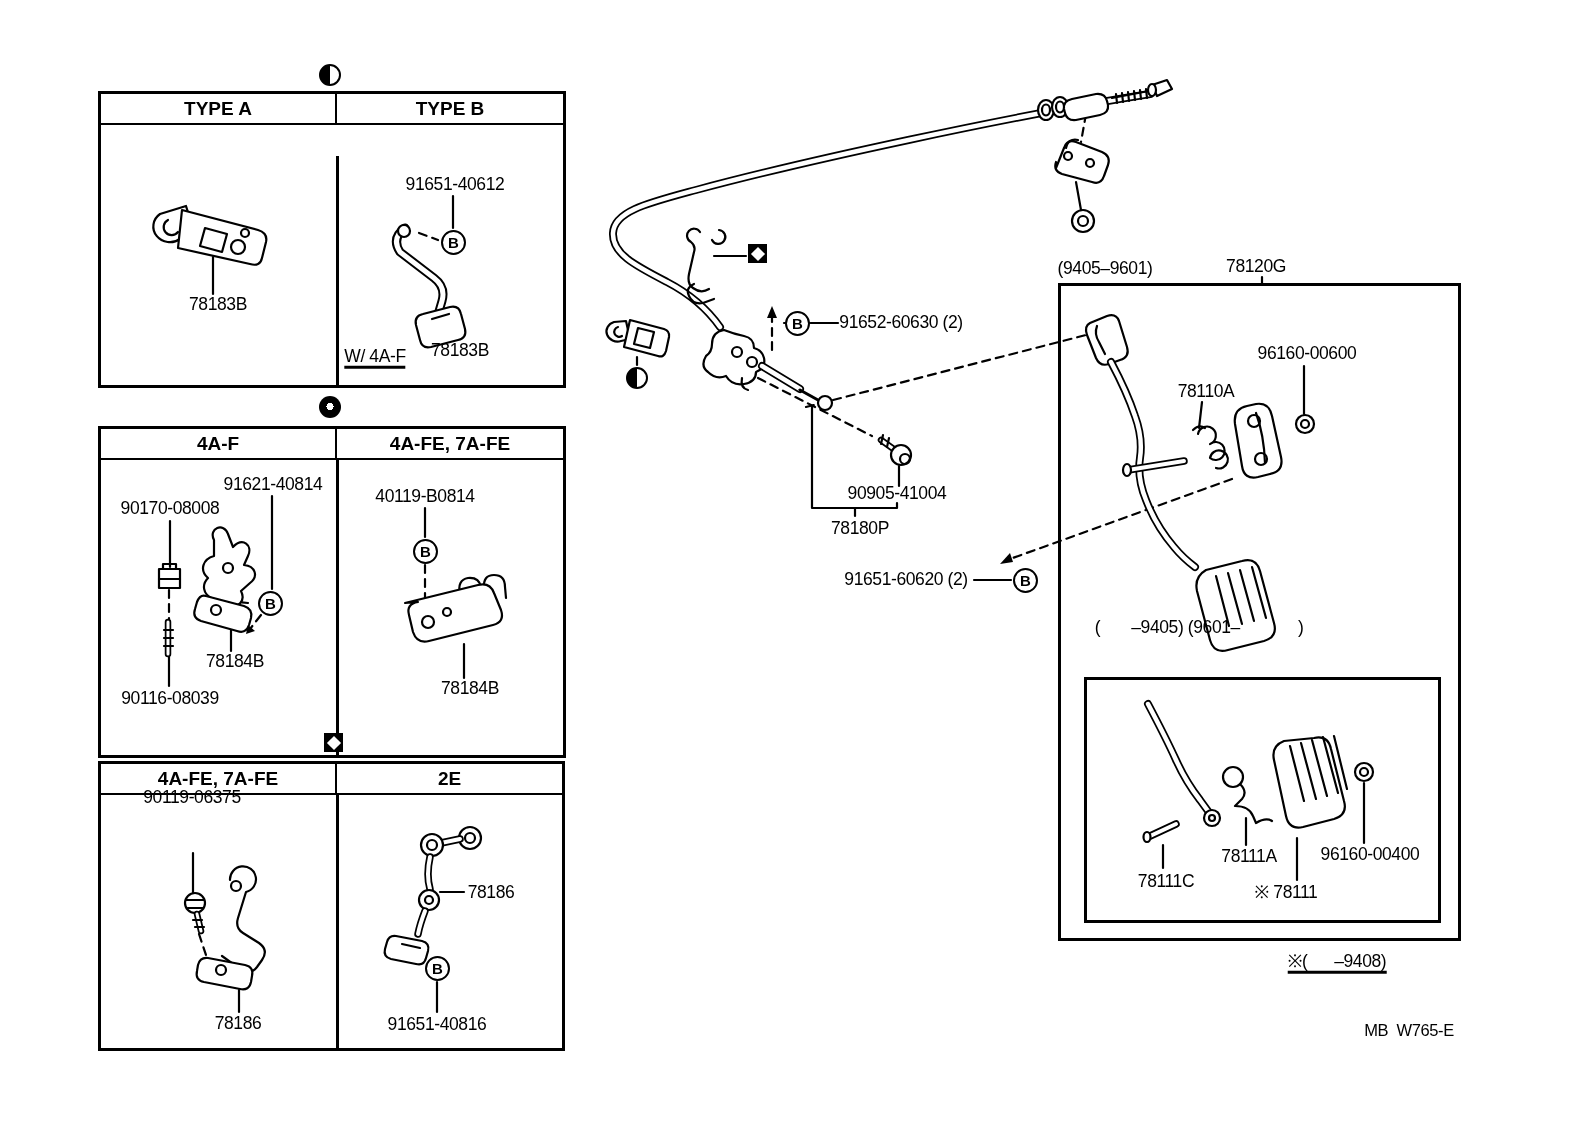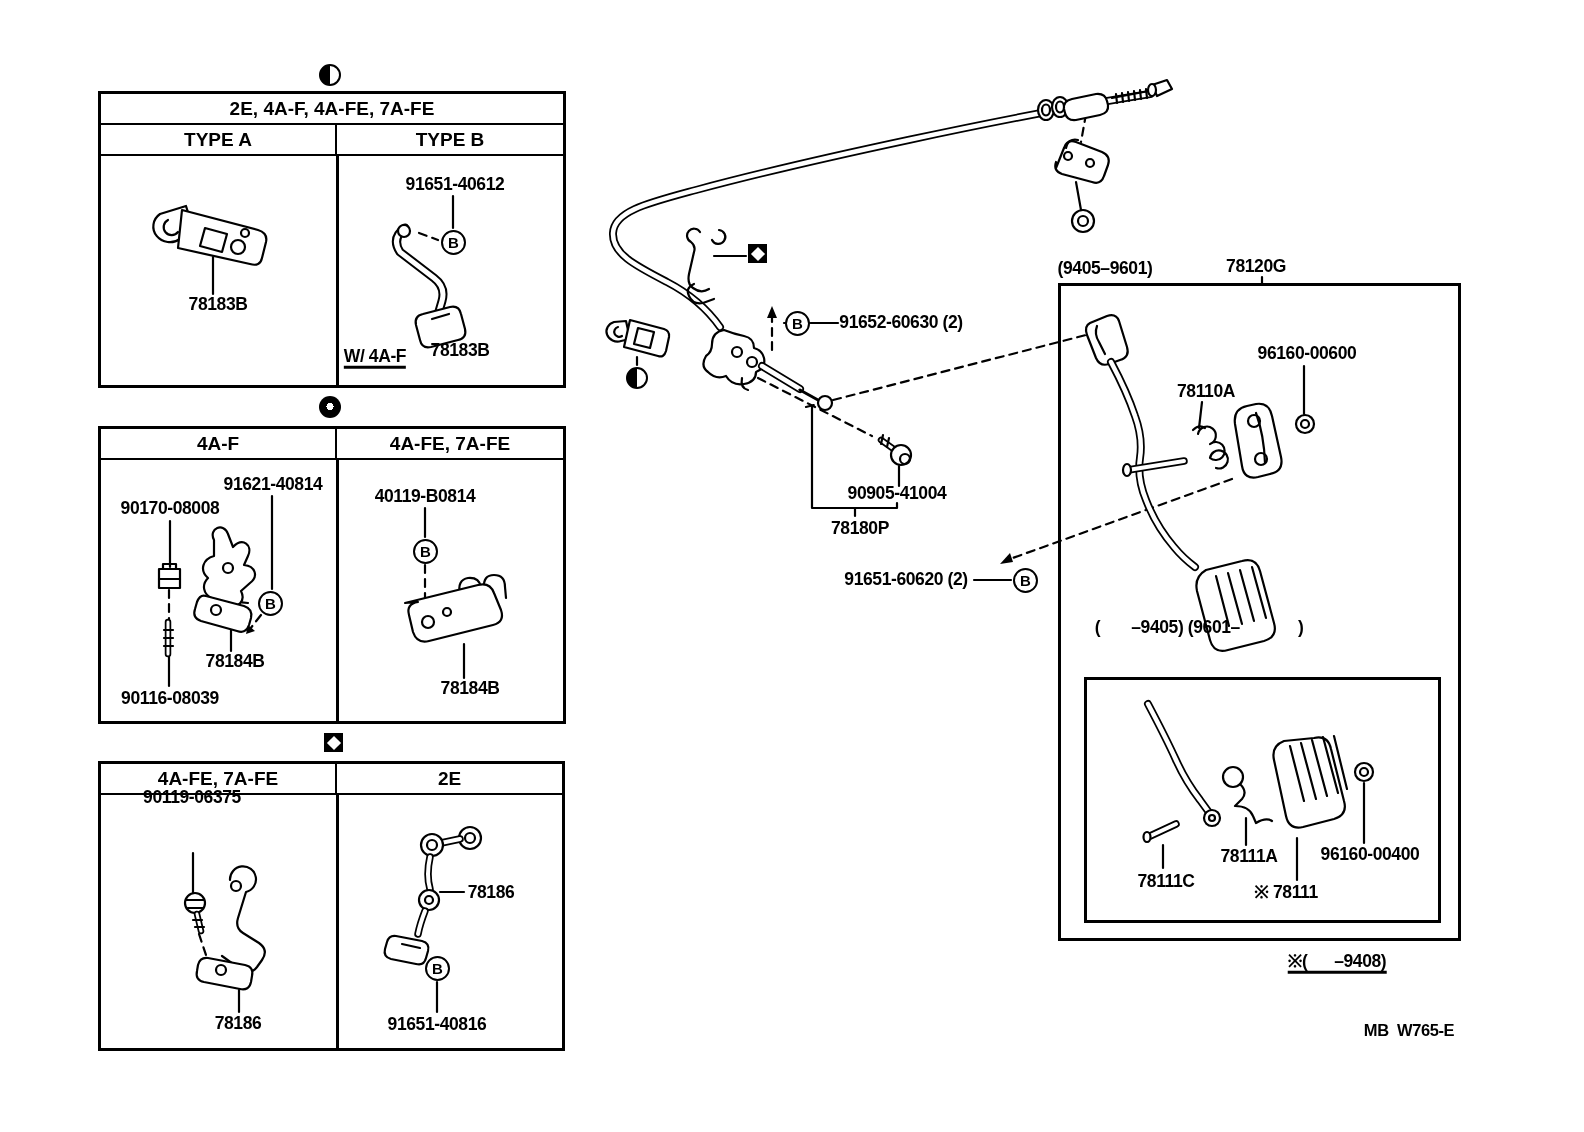--- a/index.html
+++ b/index.html
@@ -1,18 +1,18 @@
 <!DOCTYPE html>
 <html><head>
 <meta charset="utf-8">
 <style>
   html,body{margin:0;padding:0;background:#fff}
   #stage{position:relative;width:1584px;height:1132px;background:#fff;overflow:hidden;
          font-family:"Liberation Sans",sans-serif;color:#000}
-  .lbl{position:absolute;transform:translate(-50%,-50%);font-weight:700;font-size:17.5px;
+  .lbl{position:absolute;transform:translate(-50%,-50%);font-weight:400;font-size:17.5px;
        letter-spacing:-0.4px;white-space:pre;line-height:1}
   .u{border-bottom:3px solid #000;padding-bottom:0}
   .pbox{position:absolute;border:3px solid #000;box-sizing:border-box;background:transparent}
   .prow{display:flex;align-items:center;justify-content:center;border-bottom:2.5px solid #000;
         font-weight:700;font-size:19px;height:31px;box-sizing:border-box}
   .pcols{display:flex;border-bottom:2.5px solid #000;height:31px;box-sizing:border-box}
   .pcell{flex:0 0 236px;display:flex;align-items:center;justify-content:center;
          font-weight:700;font-size:19px;box-sizing:border-box}
   .pcell.r{flex:1 1 auto}
   .pcell.bdr{border-right:2.5px solid #000}
@@ -38,31 +38,28 @@
   #art .t7{stroke-width:7.5}#art .t7i{stroke-width:4;stroke:#fff}
   #art .t6{stroke-width:6.5}#art .t6i{stroke-width:3;stroke:#fff}
   .lblz{z-index:6}
 </style>
 </head>
 <body>
 
 <div id="stage">
 
   <div class="pbox" style="left:98px;top:91px;width:468px;height:297px">
-    <div class="prow">
-      <span>2E, 4A-F, 4A-FE, 7A-FE</span>
-    </div>
     <div class="pcols">
       <div class="pcell bdr">TYPE A</div>
       <div class="pcell r">TYPE B</div>
     </div>
     <div class="vline" style="left:235px;top:62px;bottom:0"></div>
   </div>
 
-  <div class="pbox" style="left:98px;top:426px;width:468px;height:298px">
+  <div class="pbox" style="left:98px;top:426px;width:468px;height:332px">
     <div class="pcols">
       <div class="pcell bdr">4A-F</div>
       <div class="pcell r">4A-FE, 7A-FE</div>
     </div>
     <div class="vline" style="left:235px;top:31px;bottom:0"></div>
   </div>
 
   <div class="pbox" style="left:98px;top:761px;width:467px;height:290px">
     <div class="pcols">
       <div class="pcell bdr">4A-FE, 7A-FE</div>

